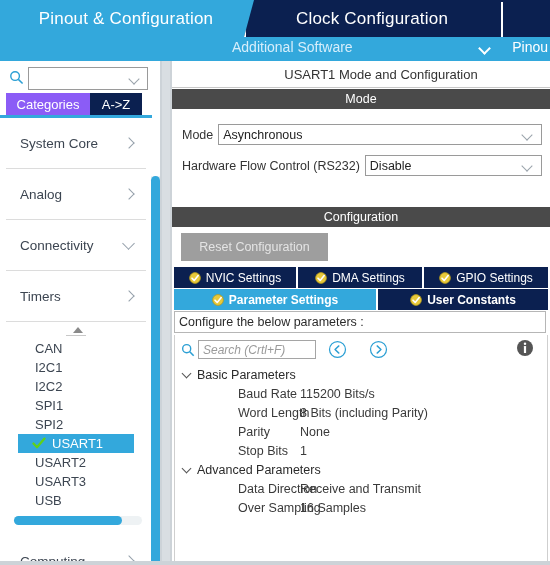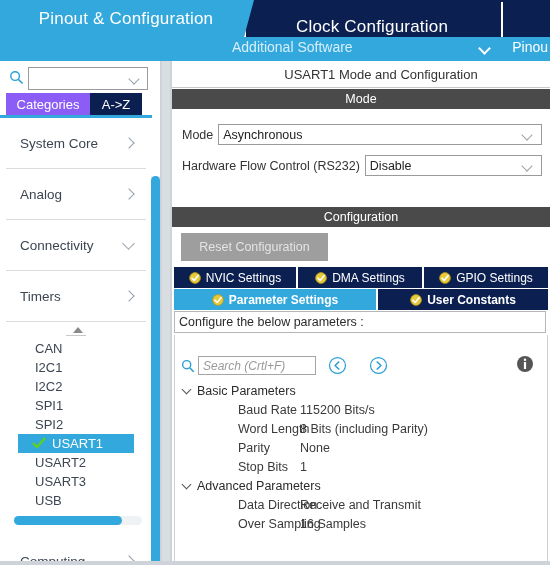--- a/index.html
+++ b/index.html
@@ -47,21 +47,21 @@
   }
   .tab-clock {
     position: absolute;
     left: 244px; top: 0;
     width: 256px;
     height: 37px;
     background: #0b2050;
     color: #ffffff;
     font-size: 17px;
     display: flex;
-    align-items: flex-end;
+    align-items: center;
     justify-content: center;
     letter-spacing: 0.2px;
     clip-path: polygon(10px 0, 100% 0, 100% 100%, 0 100%);
   }
   .tab-clock::before {
     content: "";
     position: absolute;
     left: 0px; top: 0;
     width: 2px; height: 37px;
     background: #ffffff;
@@ -462,21 +462,20 @@
     left: 2px; top: 108px;
     width: 372px;
     height: 228px;
     border: 1px solid #cfcfcf;
     border-top: none;
     background: #ffffff;
   }
   .param-toolbar {
     position: relative;
     height: 30px;
-    margin-top: 16px;
   }
   .ptb-search-icon {
     position: absolute;
     left: 6px; top: 8px;
     width: 14px; height: 14px;
   }
   .ptb-search-box {
     position: absolute;
     left: 23px; top: 5px;
     width: 118px; height: 19px;

